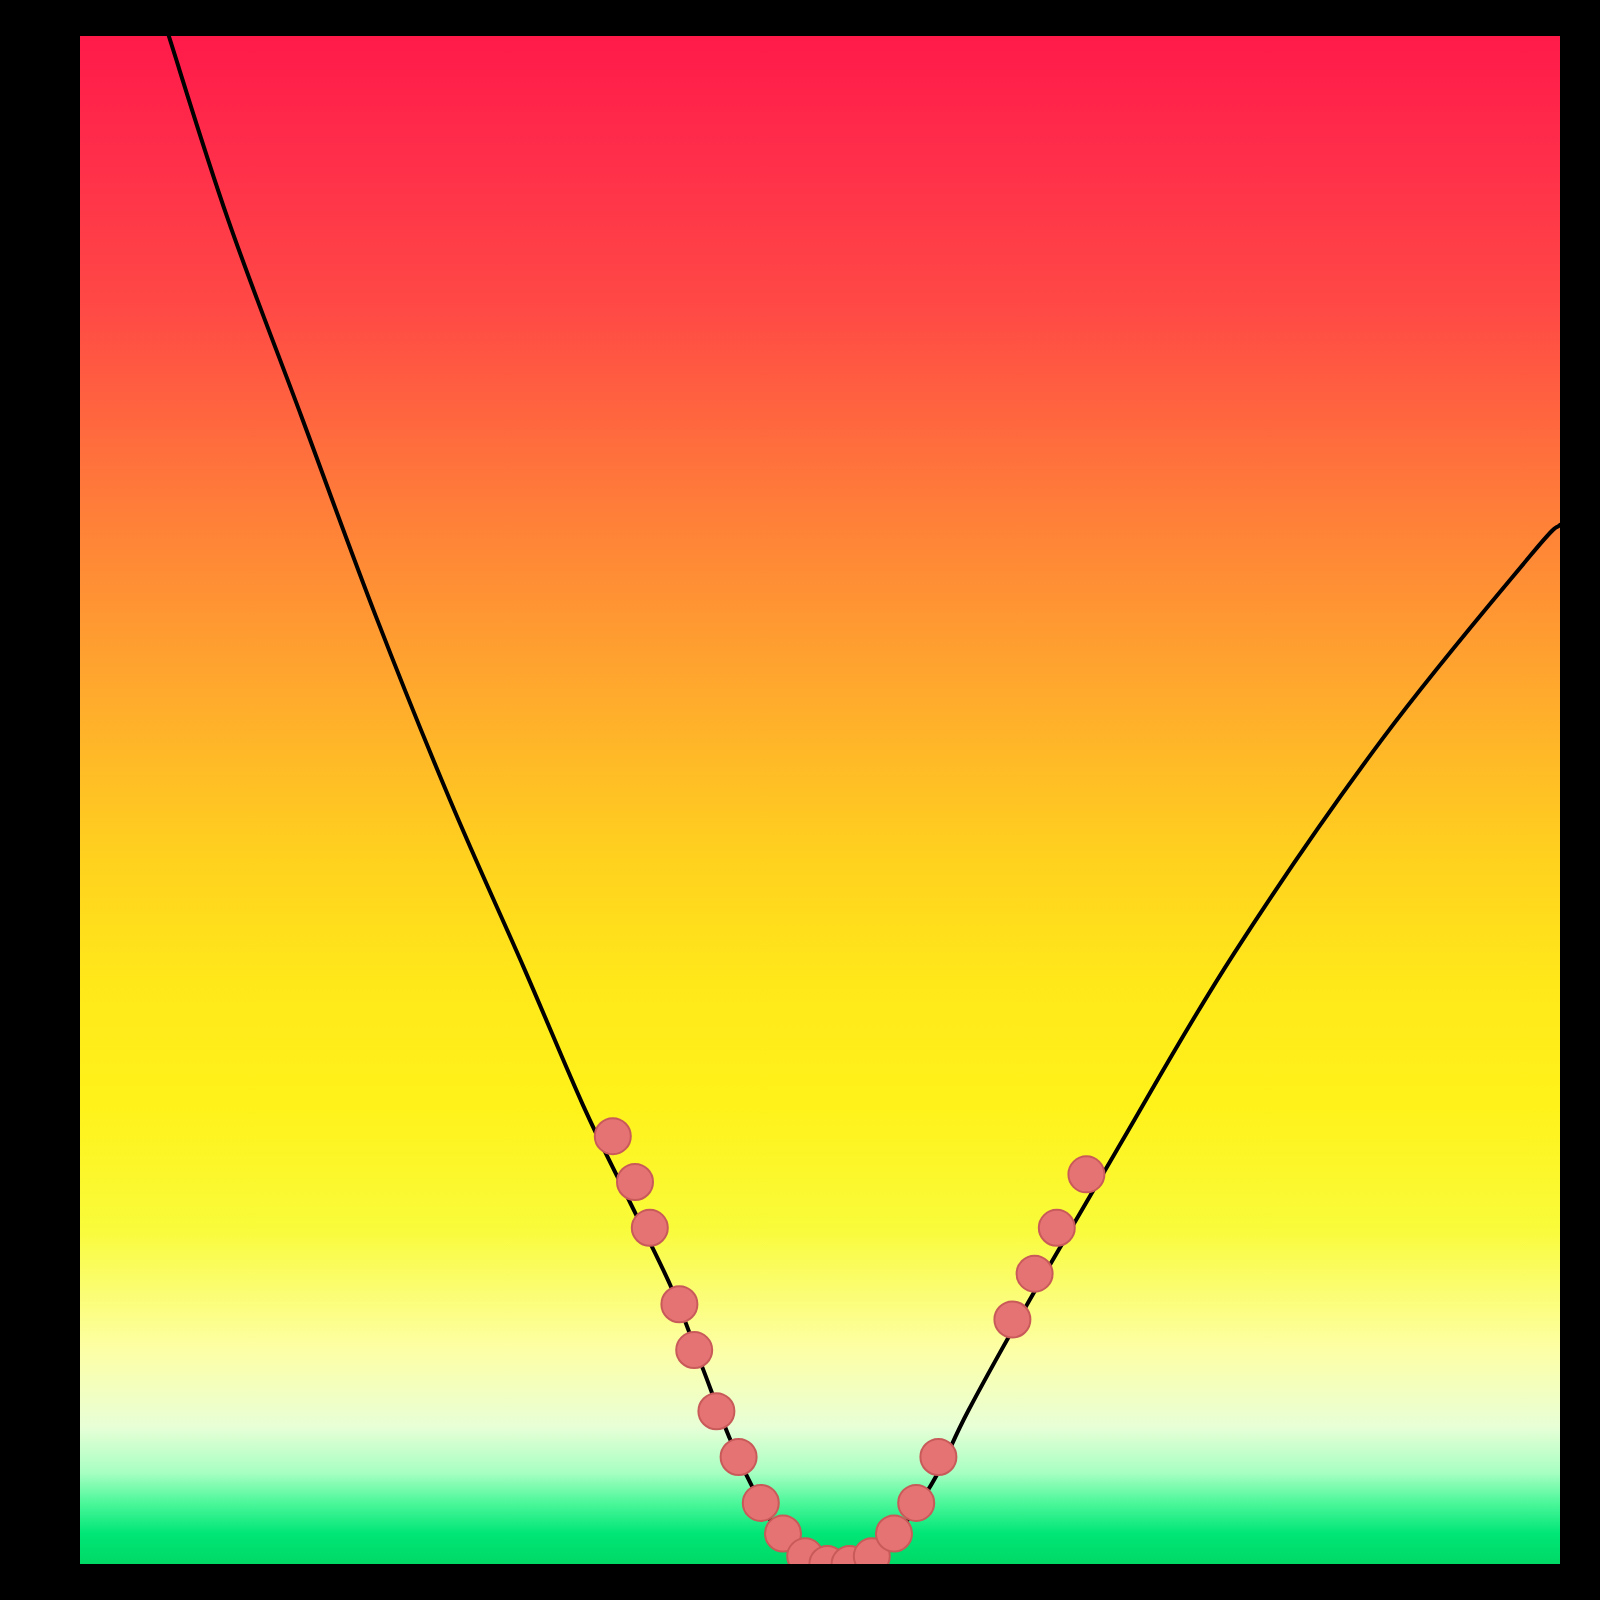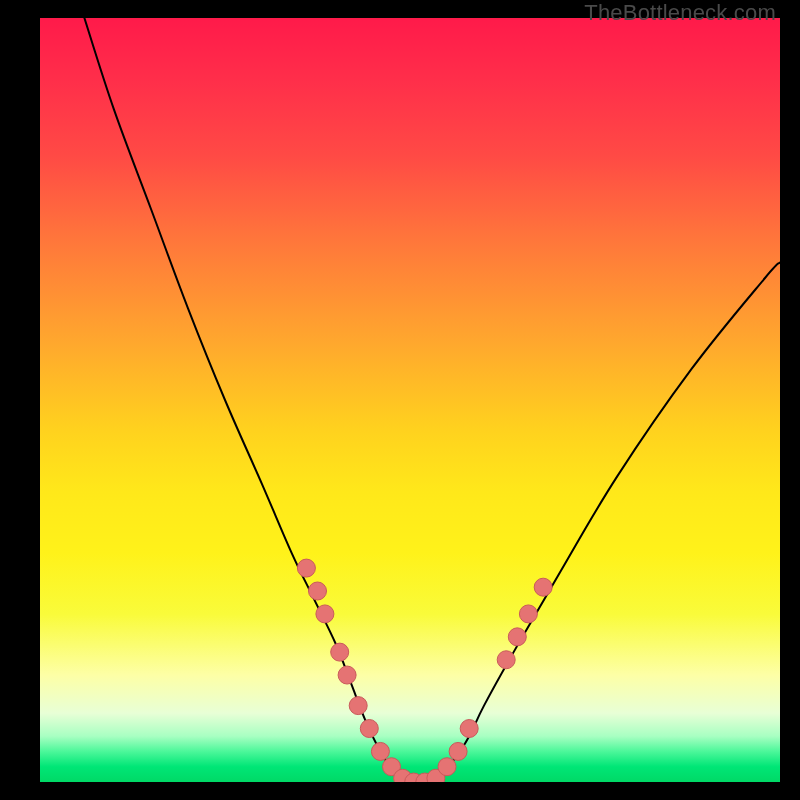--- a/index.html
+++ b/index.html
@@ -69,21 +69,20 @@
     top: 0;
     width: 100%;
     height: 100%;
   }
 </style>
 </head>
 <body>
 
 <div class="frame">
 
-  <div class="watermark">TheBottleneck.com</div>
 
   <div class="plot-area">
     <div class="gradient"></div>
 
     <svg class="curve" viewBox="0 0 740 764" preserveAspectRatio="none">
       <path id="curve-path" fill="none" stroke-width="2" stroke-linecap="round" d="M 44.40 0.00 C 49.73 16.50, 62.01 57.30, 74.00 91.68 C 85.99 126.06, 97.68 155.24, 111.00 191.00 C 124.32 226.76, 134.68 255.94, 148.00 290.32 C 161.32 324.70, 171.68 350.37, 185.00 382.00 C 198.32 413.63, 210.01 438.54, 222.00 466.04 C 233.99 493.54, 242.28 514.17, 251.60 534.80 C 260.92 555.43, 265.81 564.14, 273.80 580.64 C 281.79 597.14, 289.34 611.35, 296.00 626.48 C 302.66 641.61, 305.47 650.93, 310.80 664.68 C 316.13 678.43, 320.27 690.50, 325.60 702.88 C 330.93 715.26, 335.07 723.81, 340.40 733.44 C 345.73 743.07, 349.87 750.86, 355.20 756.36 C 360.53 761.86, 364.67 762.62, 370.00 764.00 C 375.33 765.38, 379.47 765.38, 384.80 764.00 C 390.13 762.62, 394.27 760.49, 399.60 756.36 C 404.93 752.23, 409.07 747.96, 414.40 741.08 C 419.73 734.20, 423.87 727.79, 429.20 718.16 C 434.53 708.53, 436.01 702.73, 444.00 687.60 C 451.99 672.47, 460.28 657.50, 473.60 634.12 C 486.92 610.74, 499.35 589.35, 518.00 557.72 C 536.65 526.09, 553.22 495.53, 577.20 458.40 C 601.18 421.27, 624.56 387.20, 651.20 351.44 C 677.84 315.68, 709.22 279.01, 725.20 259.76 C 741.18 240.51, 737.34 247.23, 740.00 244.48" stroke="#000000"></path>
       <g id="markers-group">
           <circle cx="266.40" cy="550.08" r="9" fill="#e57373" stroke="#c95a5a" stroke-width="1"></circle>
           <circle cx="277.50" cy="573.00" r="9" fill="#e57373" stroke="#c95a5a" stroke-width="1"></circle>
           <circle cx="284.90" cy="595.92" r="9" fill="#e57373" stroke="#c95a5a" stroke-width="1"></circle>

